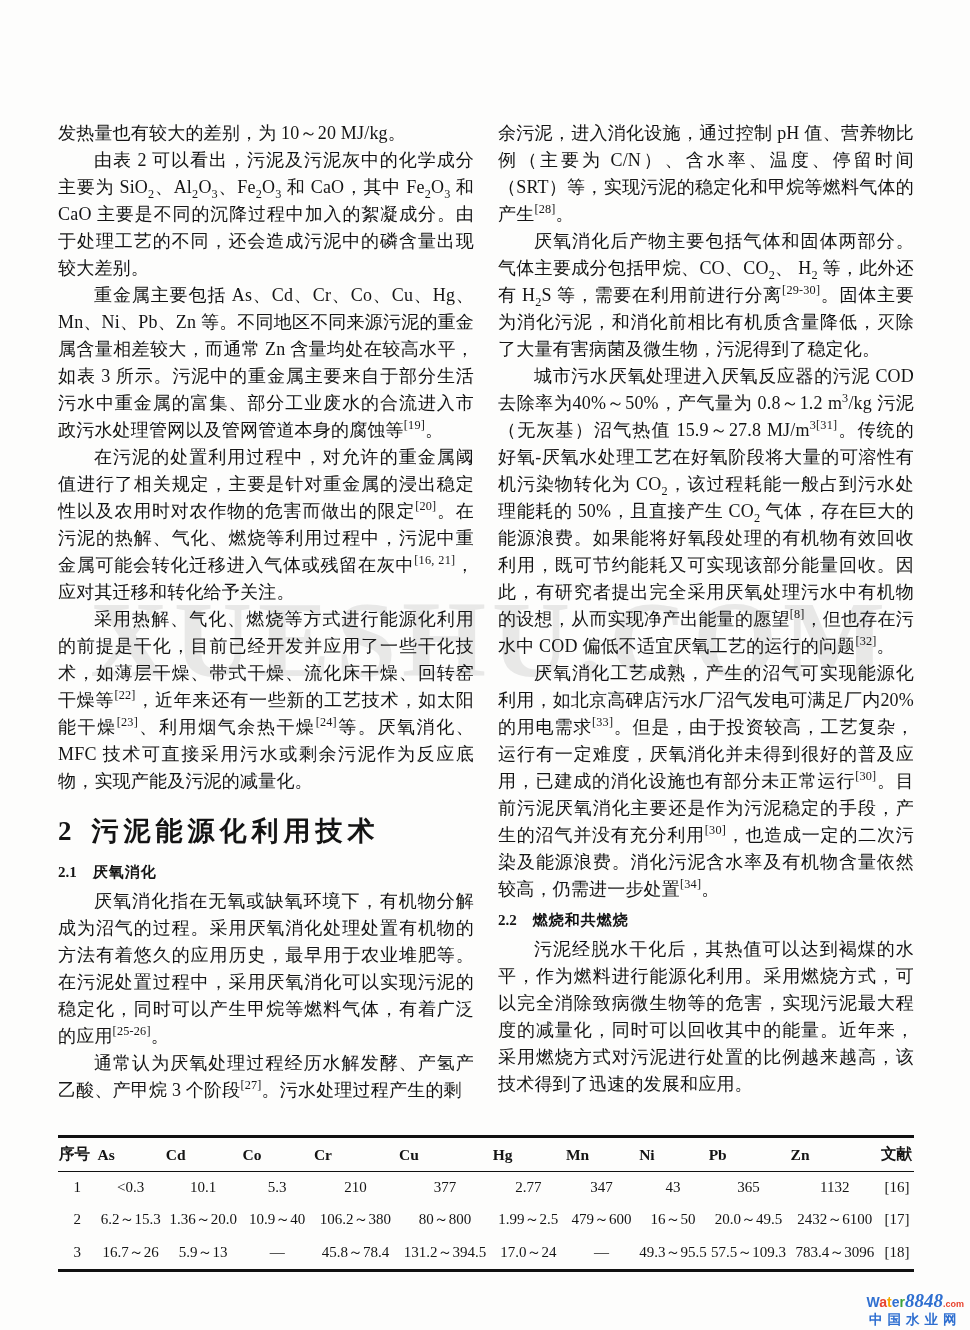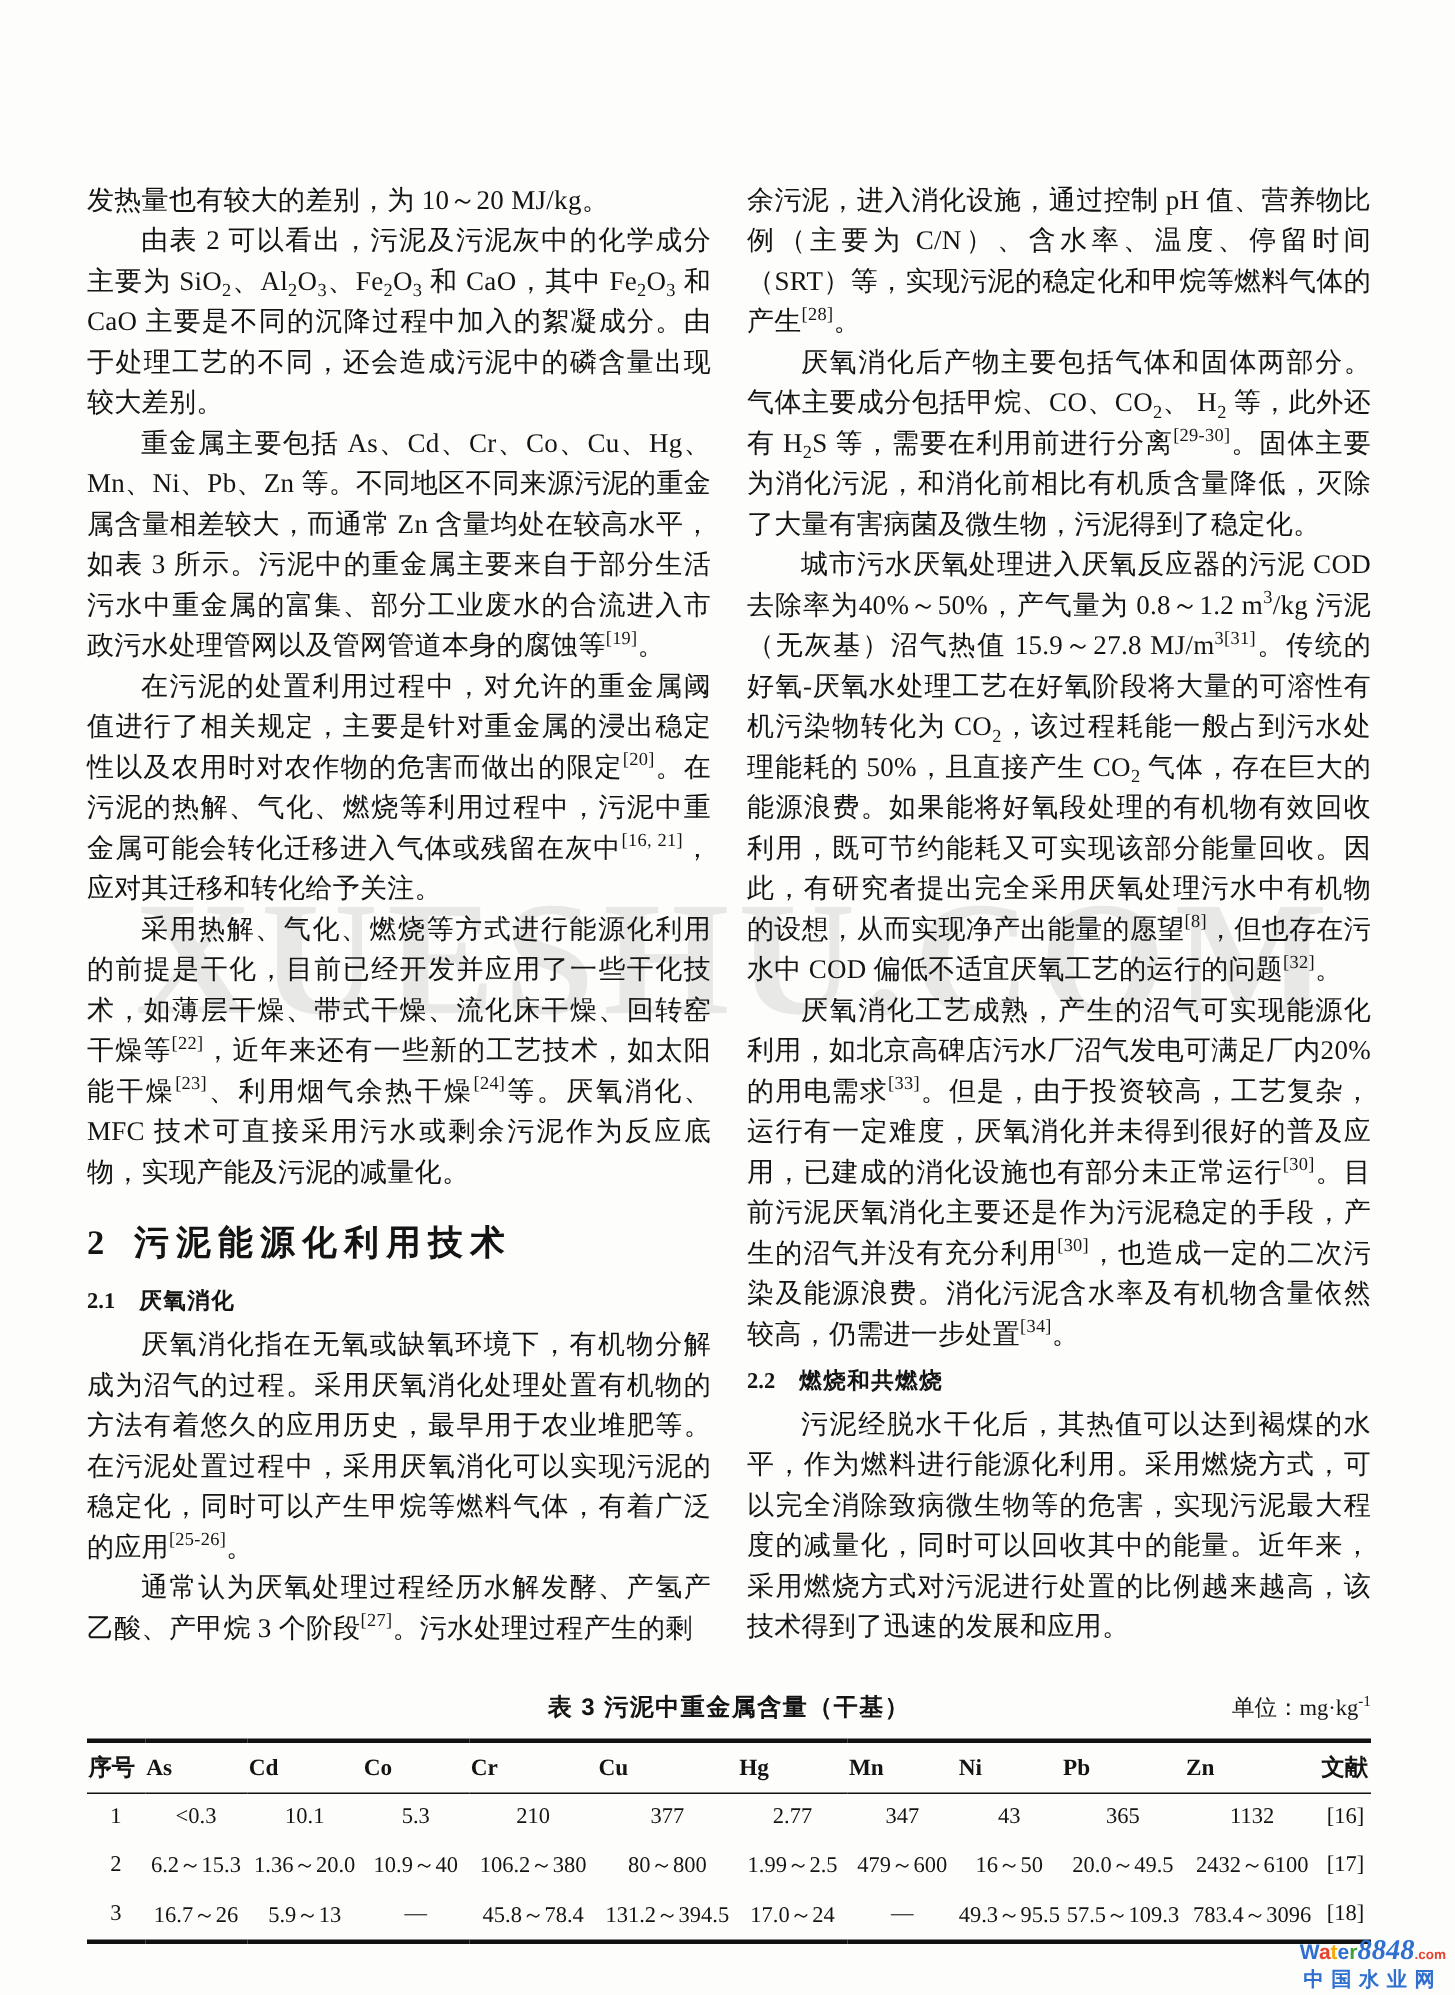--- a/index.html
+++ b/index.html
@@ -30,21 +30,21 @@
   }
   .col{width:416px;}
   .para{
     margin:0;font-size:18px;line-height:27px;text-align:justify;
     text-indent:2em;letter-spacing:0.2px;
   }
   .para.noindent{text-indent:0;}
   sup{font-size:0.68em;line-height:0;}
   sub{font-size:0.68em;line-height:0;}
   h2.sec{
-    margin:18px 0 14px 0;font-size:23px;font-weight:600;letter-spacing:5px;
+    margin:18px 0 14px 0;font-size:27px;font-weight:600;letter-spacing:5px;
   }
   h2.sec .num{letter-spacing:0;margin-right:20px;}
   h3.sub{
     margin:8px 0 6px 0;font-size:15px;font-weight:bold;
     font-family:"Liberation Sans","DejaVu Sans",sans-serif;letter-spacing:1px;
   }
   h3.sub .num{font-family:"Liberation Serif",serif;margin-right:16px;letter-spacing:0;}
   
   .tablock{position:absolute;left:58px;top:1128px;width:856px;z-index:1;}
   .tcap{position:relative;height:24px;font-size:16px;}
@@ -126,24 +126,20 @@
       <h3 class="sub">
         <span class="num">2.2</span><span>燃烧和共燃烧</span>
       </h3>
       <div>
           <p class="para">污泥经脱水干化后，其热值可以达到褐煤的水平，作为燃料进行能源化利用。采用燃烧方式，可以完全消除致病微生物等的危害，实现污泥最大程度的减量化，同时可以回收其中的能量。近年来，采用燃烧方式对污泥进行处置的比例越来越高，该技术得到了迅速的发展和应用。</p>
         </div>
     </div>
   </div>
 
   <div class="tablock">
-    <div class="tcap">
-      <span class="cap">表 3  污泥中重金属含量（干基）</span>
-      <span class="units">单位：mg·kg<sup>-1</sup></span>
-    </div>
     <table class="metals">
       <thead>
         <tr>
             <th>序号</th>
             <th>As</th>
             <th>Cd</th>
             <th>Co</th>
             <th>Cr</th>
             <th>Cu</th>
             <th>Hg</th>

